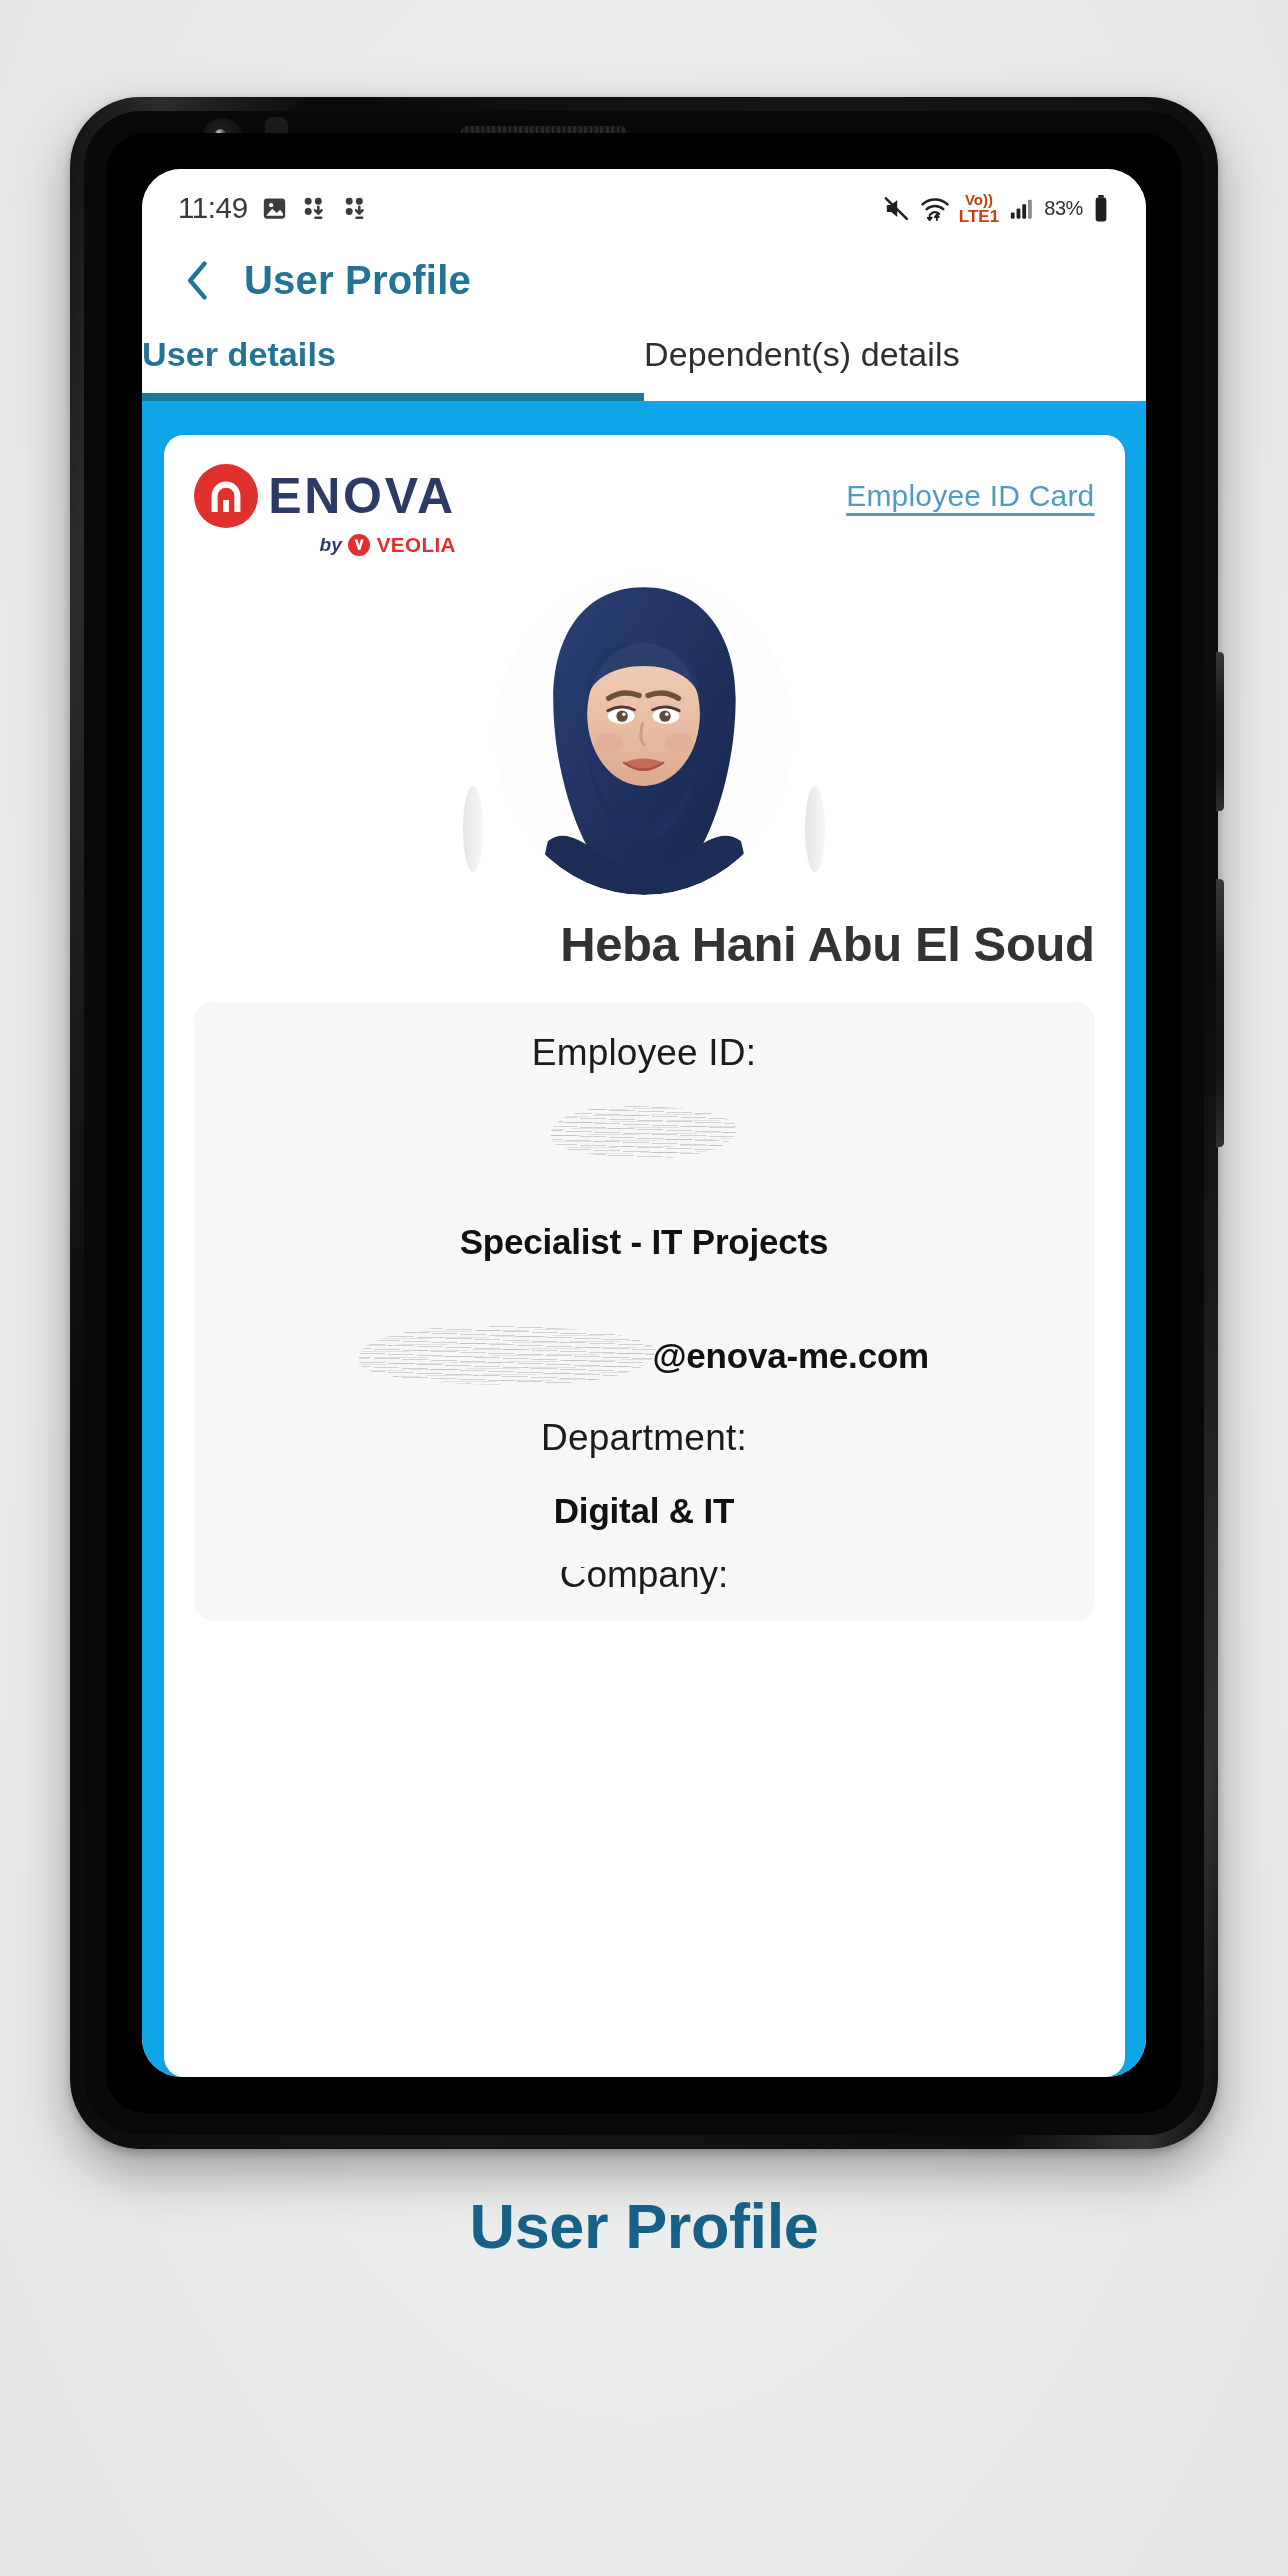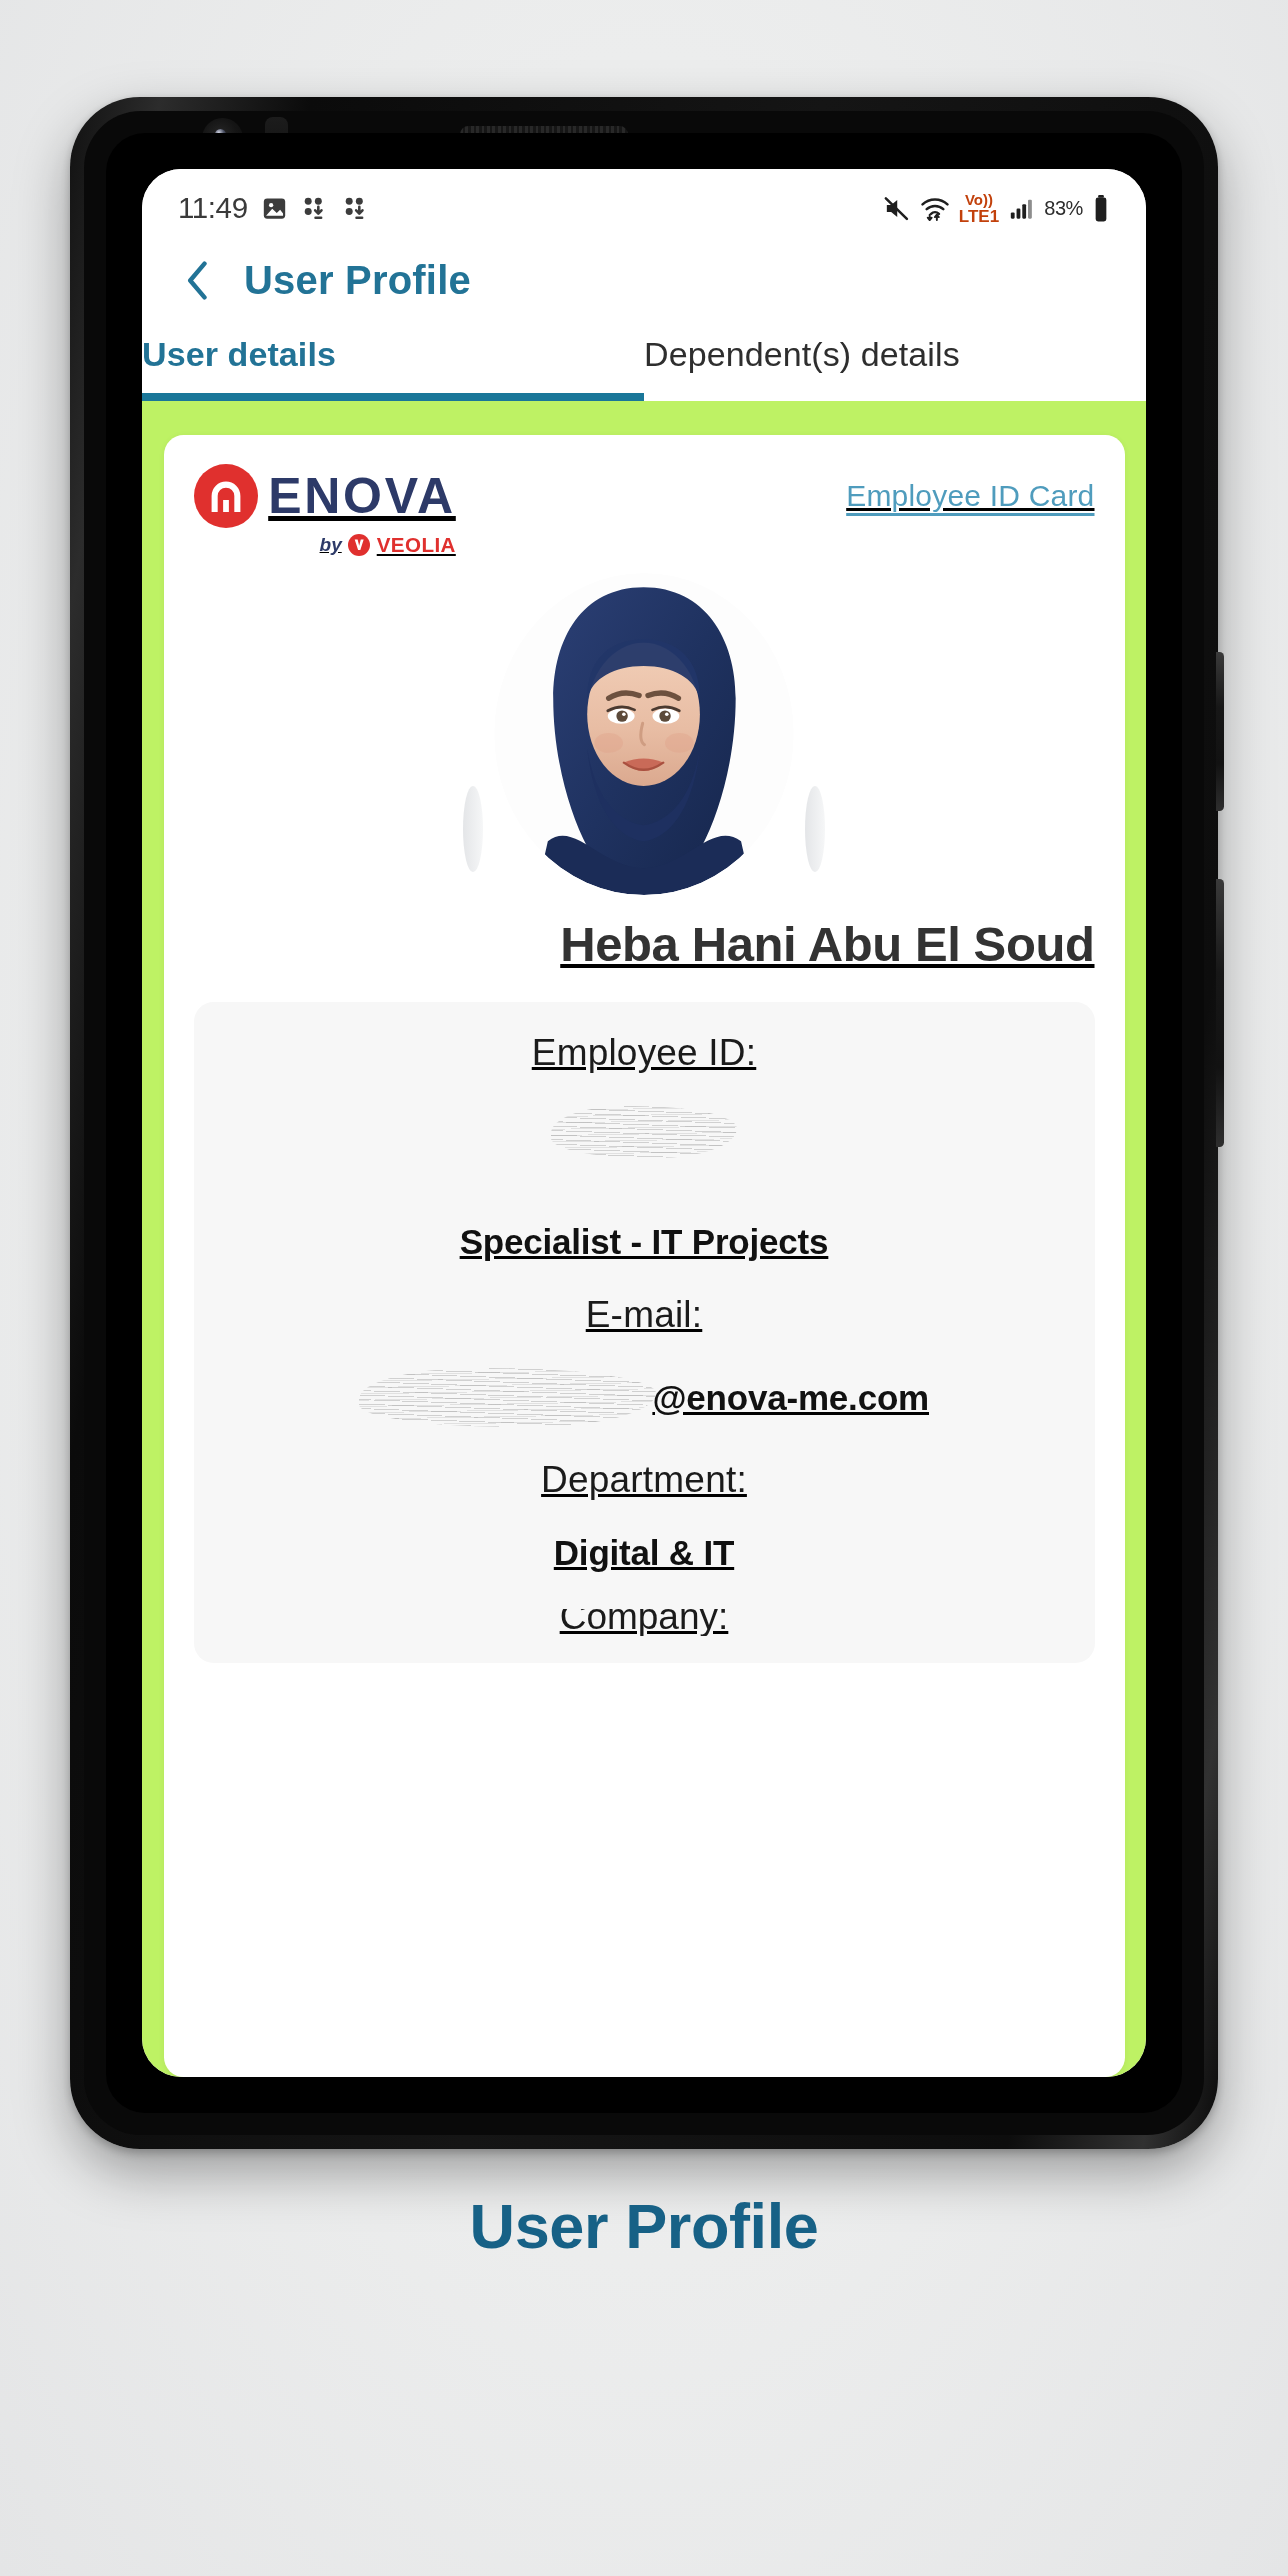--- a/index.html
+++ b/index.html
@@ -83,21 +83,21 @@
   .tab{ flex:1; text-align:left; padding:14.3px 0 27px 0; cursor:pointer; position:relative; }
   .tab-label{ font-size:34px; letter-spacing:0.1px; }
   .tab.active .tab-label{ color:#227396; font-weight:600; }
   .tab.inactive .tab-label{ color:#2e2e2e; font-weight:400; }
   .tab.active::after{
     content:""; position:absolute; left:0; right:0; bottom:0; height:8px; background:#1a7799;
   }
 
   
   #content-scroll{
-    flex:1 1 auto; background:#bef264; padding:34px 21.5px 0 21.5px; overflow:hidden; position:relative;text-decoration:underline;
+    flex:1 1 auto; background:#0ea5e9; padding:34px 21.5px 0 21.5px; overflow:hidden; position:relative;
   }
   #profile-card{
     background:#fff; border-radius:19.7px; padding:29px 30px 0 30px;
     box-shadow:0 1.8px 6.3px rgba(0,0,0,.06); height:100%;
   }
 
   
   #card-top-row{ display:flex; align-items:flex-start; justify-content:space-between; }
   #enova-logo{ display:flex; flex-direction:column; align-items:flex-start; }
   #enova-logo-main{ display:flex; align-items:center; gap:10.7px; }
@@ -359,21 +359,20 @@
                 <span class="redaction" id="employee-id-redaction"></span>
               </div>
             </div>
 
             <div class="detail-row">
               <div class="detail-value-spacer"></div>
               <div class="detail-value">Specialist - IT Projects</div>
             </div>
 
             <div class="detail-row">
-              <div class="detail-label">E-mail:</div>
               <div class="detail-value-spacer"></div>
               <div class="detail-value email-line">
                 <span class="redaction" id="email-redaction"></span>
                 <span>@enova-me.com</span>
               </div>
             </div>
 
             <div class="detail-row">
               <div class="detail-label">Department:</div>
               <div class="detail-value-spacer"></div>

